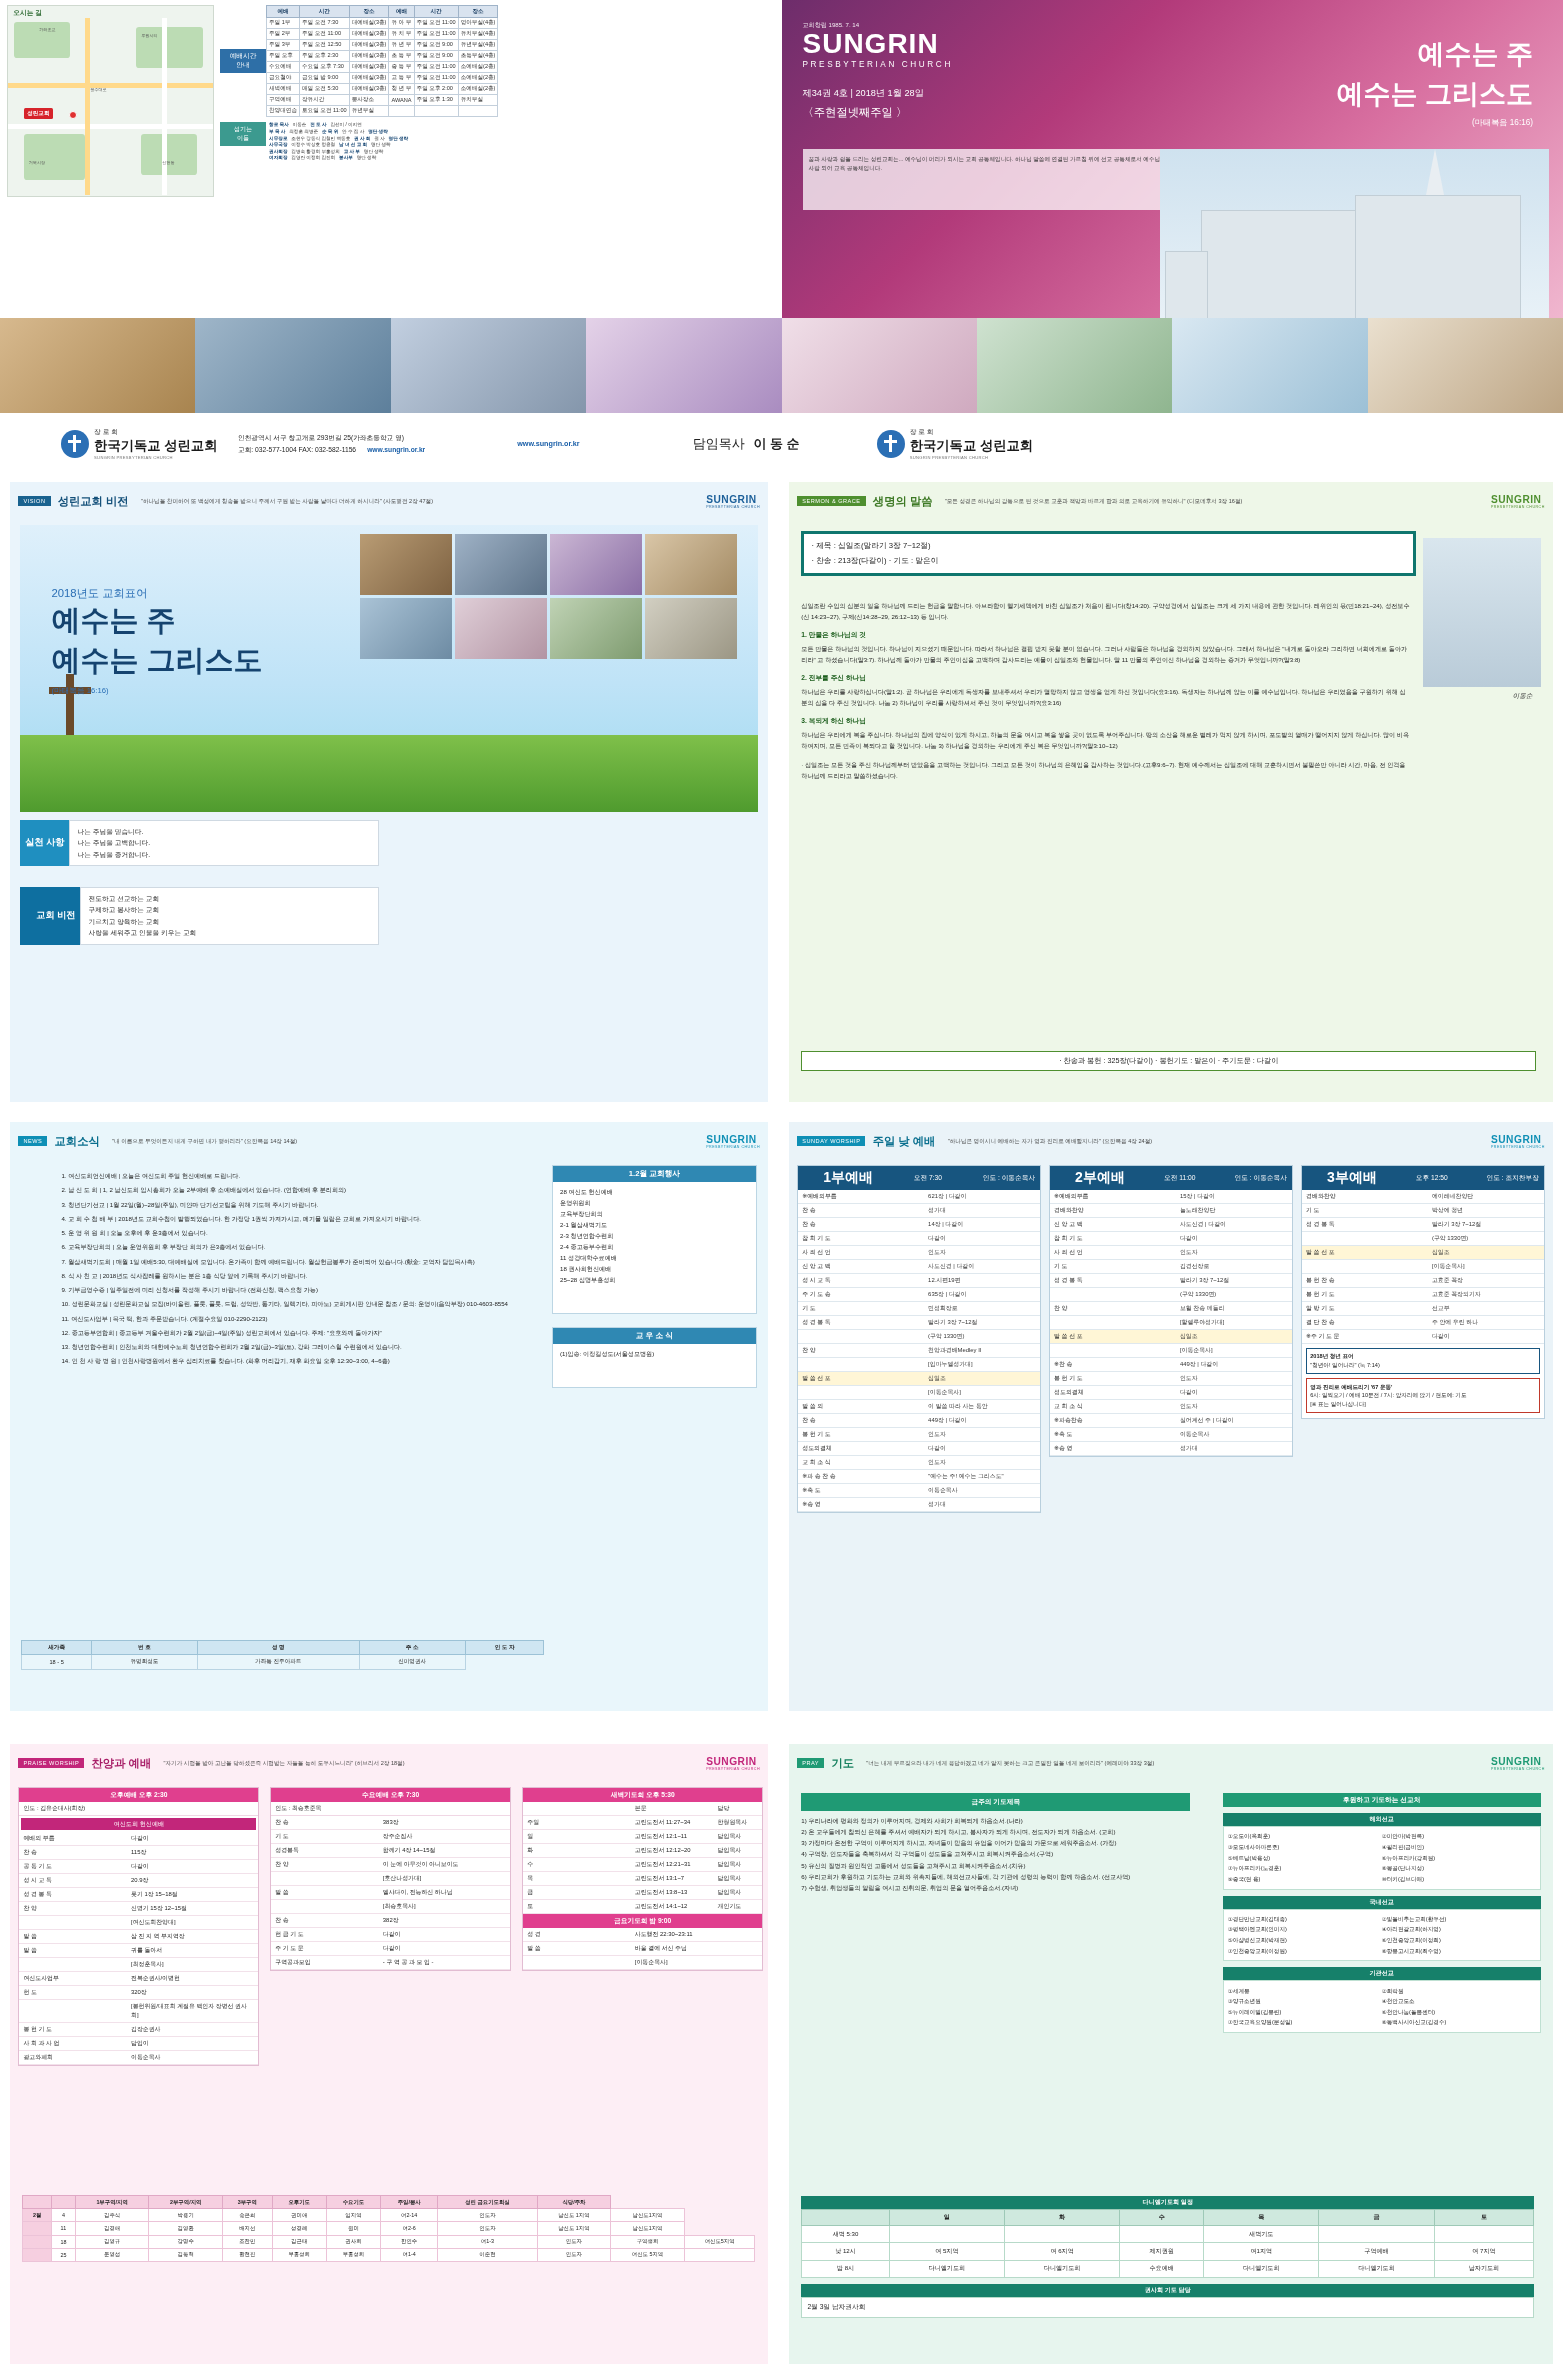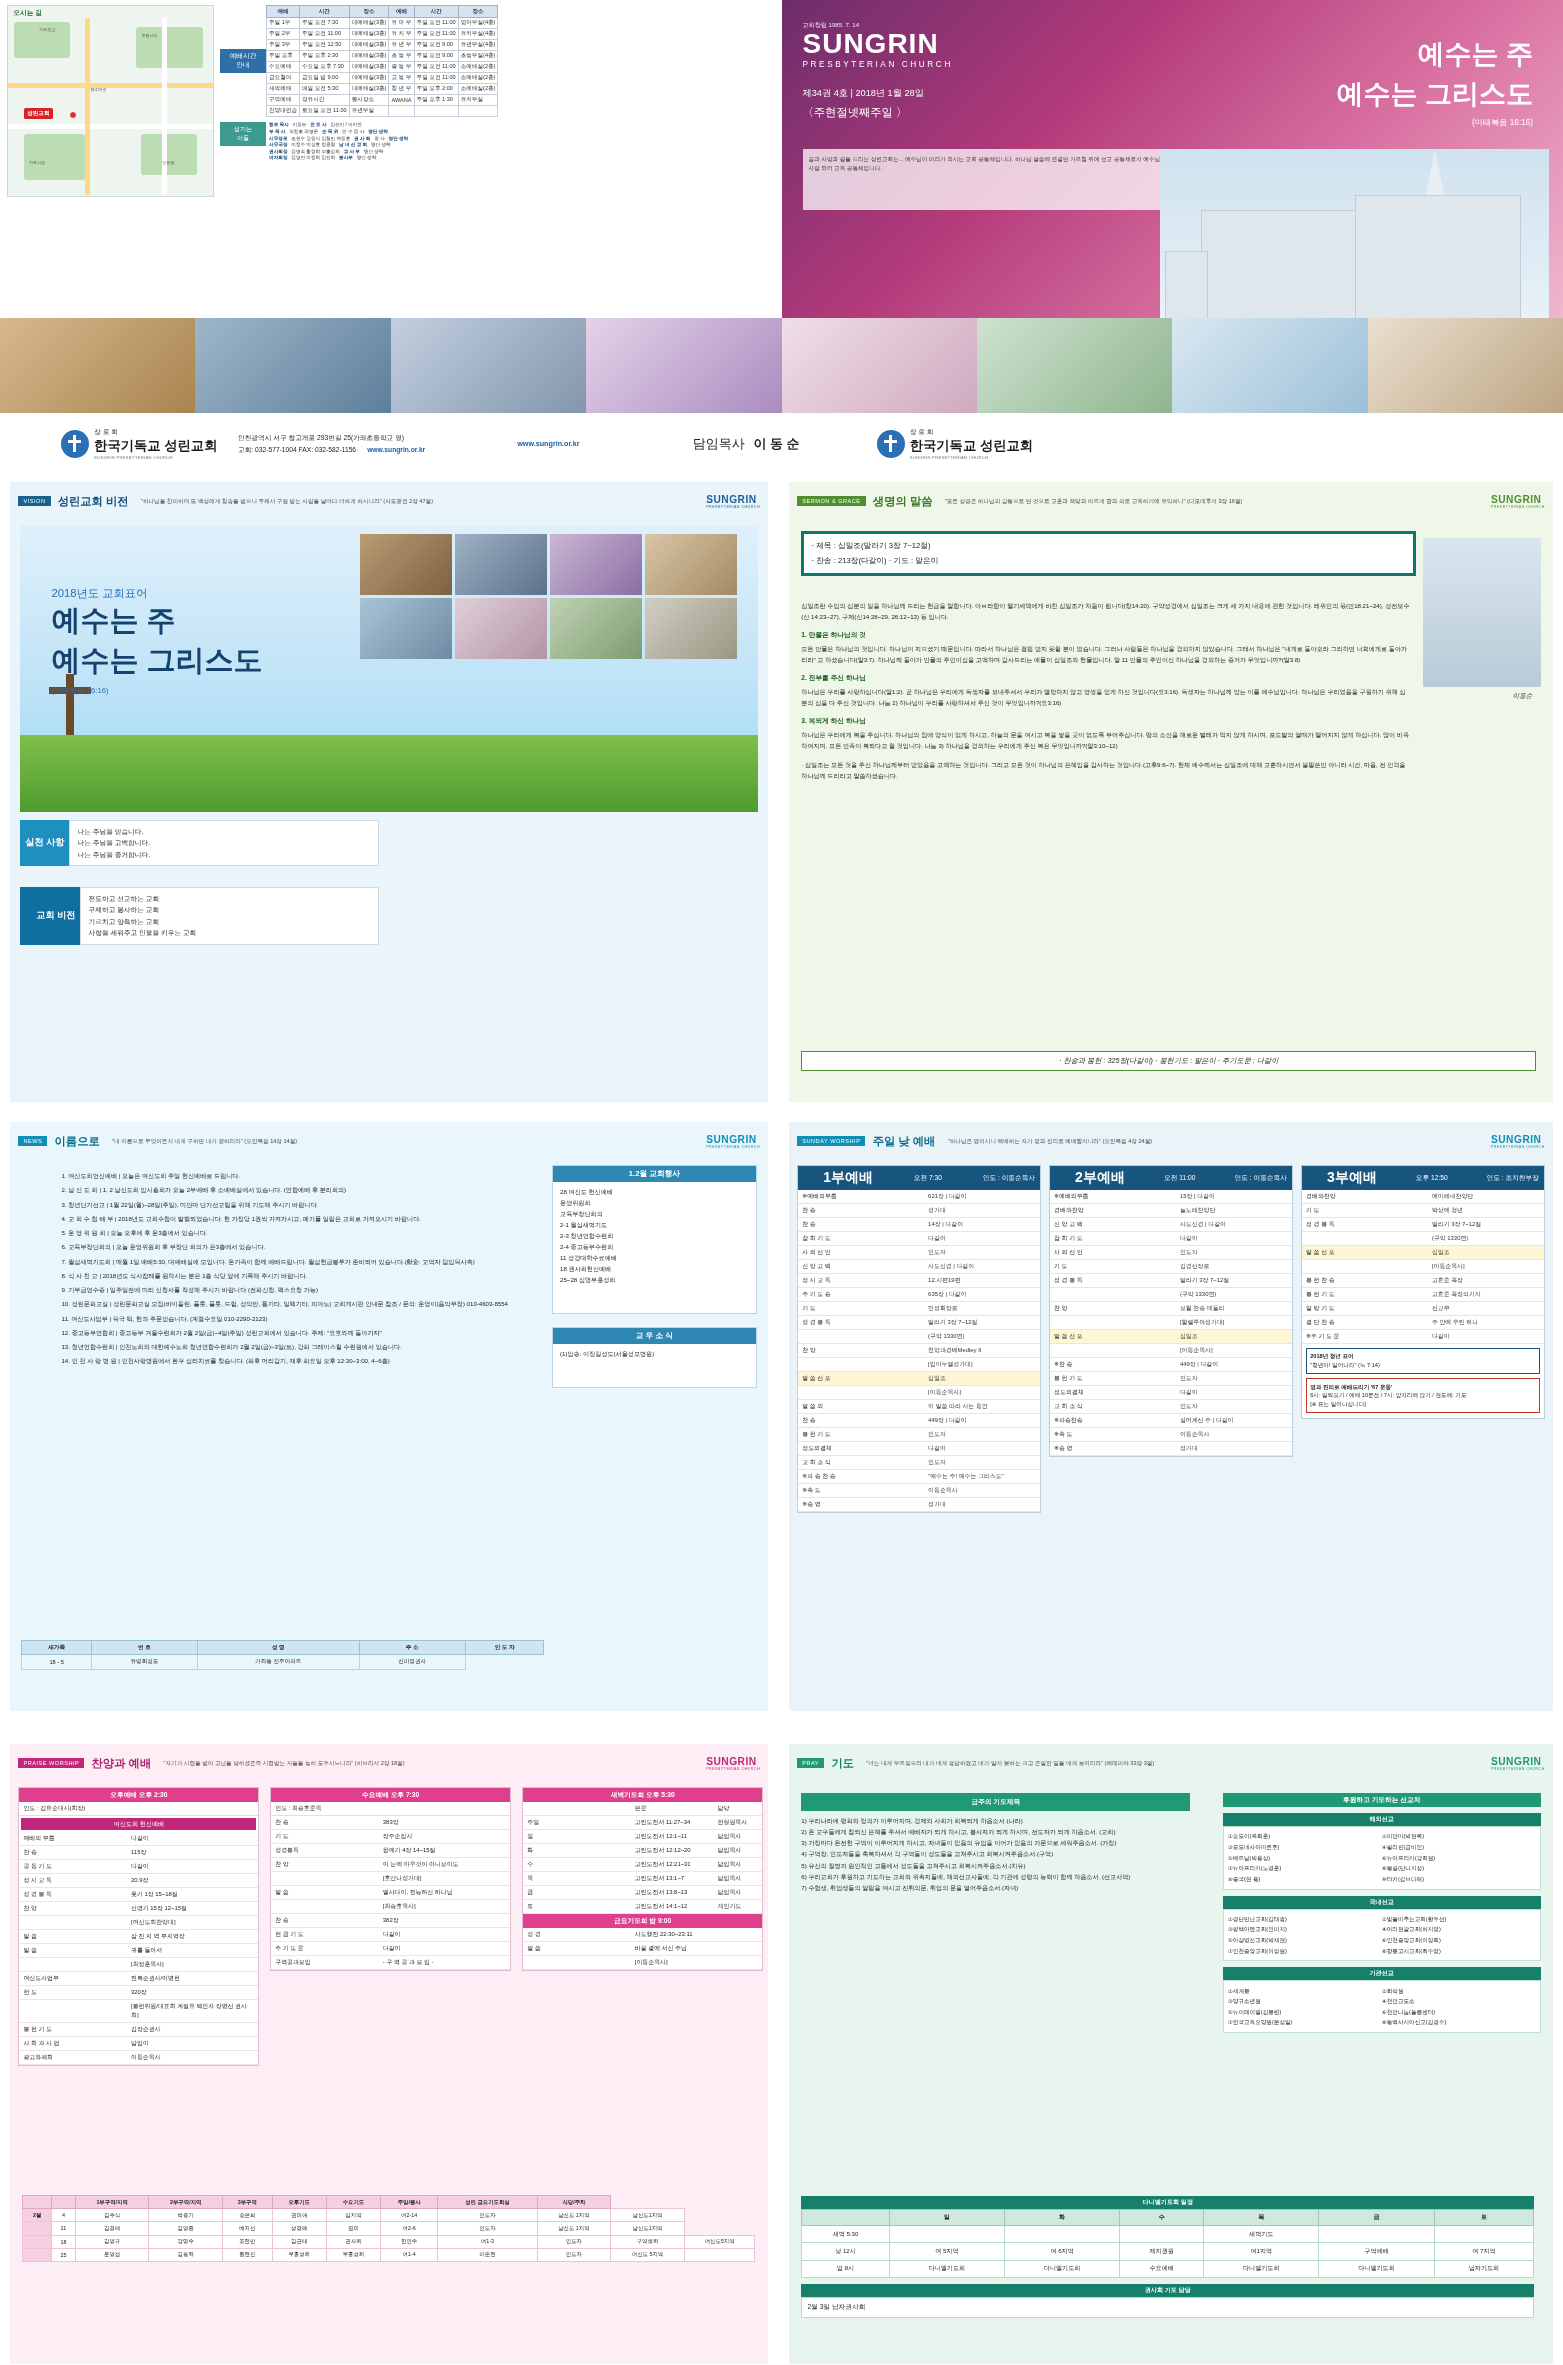--- a/index.html
+++ b/index.html
@@ -93,21 +93,21 @@
   .cross{position:absolute;left:46px;bottom:77px;width:7.2px;height:61px;background:#6b4a2a;}
   .cross:after{content:"";position:absolute;left:-17.4px;top:13.3px;width:42px;height:7.2px;background:#6b4a2a;}
 
   .vbox{position:absolute;display:flex;align-items:stretch;}
   .vbox .key{width:49px;color:#fff;font-size:9.2px;font-weight:bold;display:flex;align-items:center;justify-content:center;line-height:1.3;text-align:center;}
   .vbox .items{background:#fff;border:0.5px solid #cfd9e2;padding:5.1px 7.2px;font-size:6.7px;line-height:1.7;}
 
   .sermon-box{position:absolute;left:12.3px;top:49px;width:615px;border:3px solid #0f766e;background:#fff;padding:5.1px 7.2px;box-sizing:border-box;font-size:7.7px;line-height:1.9;}
   .sermon-body{position:absolute;left:12.3px;top:118px;width:610px;font-size:6.1px;line-height:1.85;color:#222;}
   .sermon-body h4{font-size:6.7px;margin:6.1px 0 2px;color:#1a5c1a;}
-  .sermon-foot{position:absolute;left:12.3px;top:569px;width:733px;border:1px solid #4e8f2f;background:#fff;text-align:center;font-size:7.2px;padding:4.1px 0;font-style:italic;}
+  .sermon-foot{position:absolute;left:12.3px;top:569px;width:733px;border:1px solid #4e8f2f;background:#fff;text-align:center;font-size:7.2px;padding:4.1px 0;}
   .pastor{position:absolute;right:12.3px;top:56px;width:118px;height:149px;background:linear-gradient(180deg,#d9e6ee,#b9cbd8);}
   .sign{position:absolute;right:20.5px;top:210px;font-size:6.7px;color:#333;font-style:italic;}
 
   
   .band3{position:absolute;left:0;top:1122px;width:1563px;height:600px;}
   .p3-left{left:10.2px;top:0;width:758px;height:589px;background:#e9f6fb;}
   .p3-right{left:789px;top:0;width:764px;height:589px;background:#eaf3f8;}
   .hdr.cyan .badge{background:#0e8fb5;}
   .hdr.cyan .ttl{color:#0a6f8e;}
   .hdr.cyan .brand{color:#0e8fb5;}
@@ -460,21 +460,21 @@
       </div>
 
       <div class="sermon-foot">· 찬송과 봉헌 : 325장(다같이)  · 봉헌기도 : 맡은이  · 주기도문 : 다같이</div>
     </div>
   </div>
 
   <div class="band3">
     <div class="panel p3-left">
       <div class="hdr cyan">
         <div class="badge">NEWS</div>
-        <div class="ttl">이름으로</div>
+        <div class="ttl">교회소식</div>
         <div class="quote">"내 이름으로 무엇이든지 내게 구하면 내가 행하리라" (요한복음 14장 14절)</div>
         <div class="brand">SUNGRIN<small>PRESBYTERIAN CHURCH</small></div>
       </div>
 
       <ol class="news" id="news-list">
           <li>1. 여신도회언신예배 | 오늘은 여신도회 주일 헌신예배로 드립니다.</li>
           <li>2. 남 신 도 회 | 1, 2 남신도회 임시총회가 오늘 2부예배 후 소예배실에서 있습니다. (연합예배 후 분리회의)</li>
           <li>3. 청년단기선교 | 1월 22일(월)~28일(주일), 미얀마 단기선교팀을 위해 기도해 주시기 바랍니다.</li>
           <li>4. 교 회 수 첩 배 부 | 2018년도 교회수첩이 발행되었습니다. 한 가정당 1권씩 가져가시고, 폐기물 일람은 교회로 가져오시기 바랍니다.</li>
           <li>5. 운 영 위 원 회 | 오늘 오후에 후 운3층에서 있습니다.</li>

